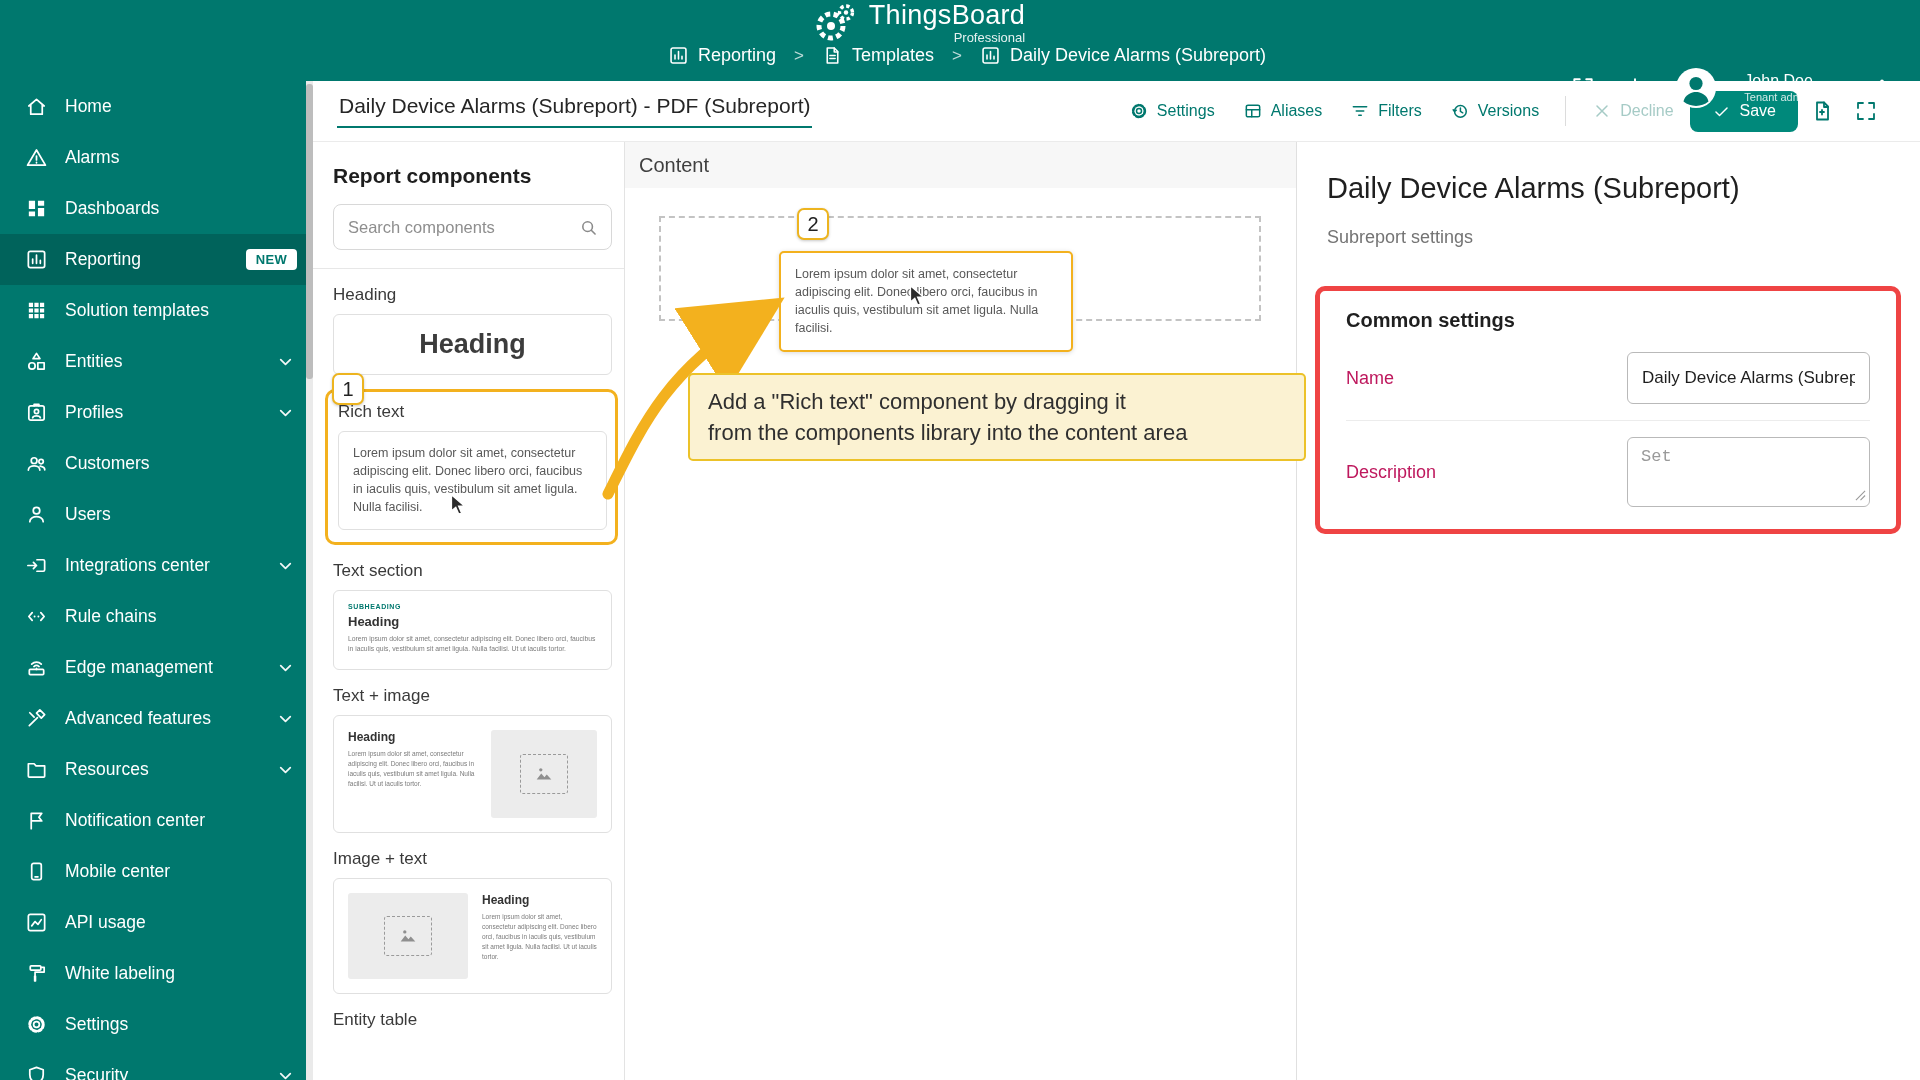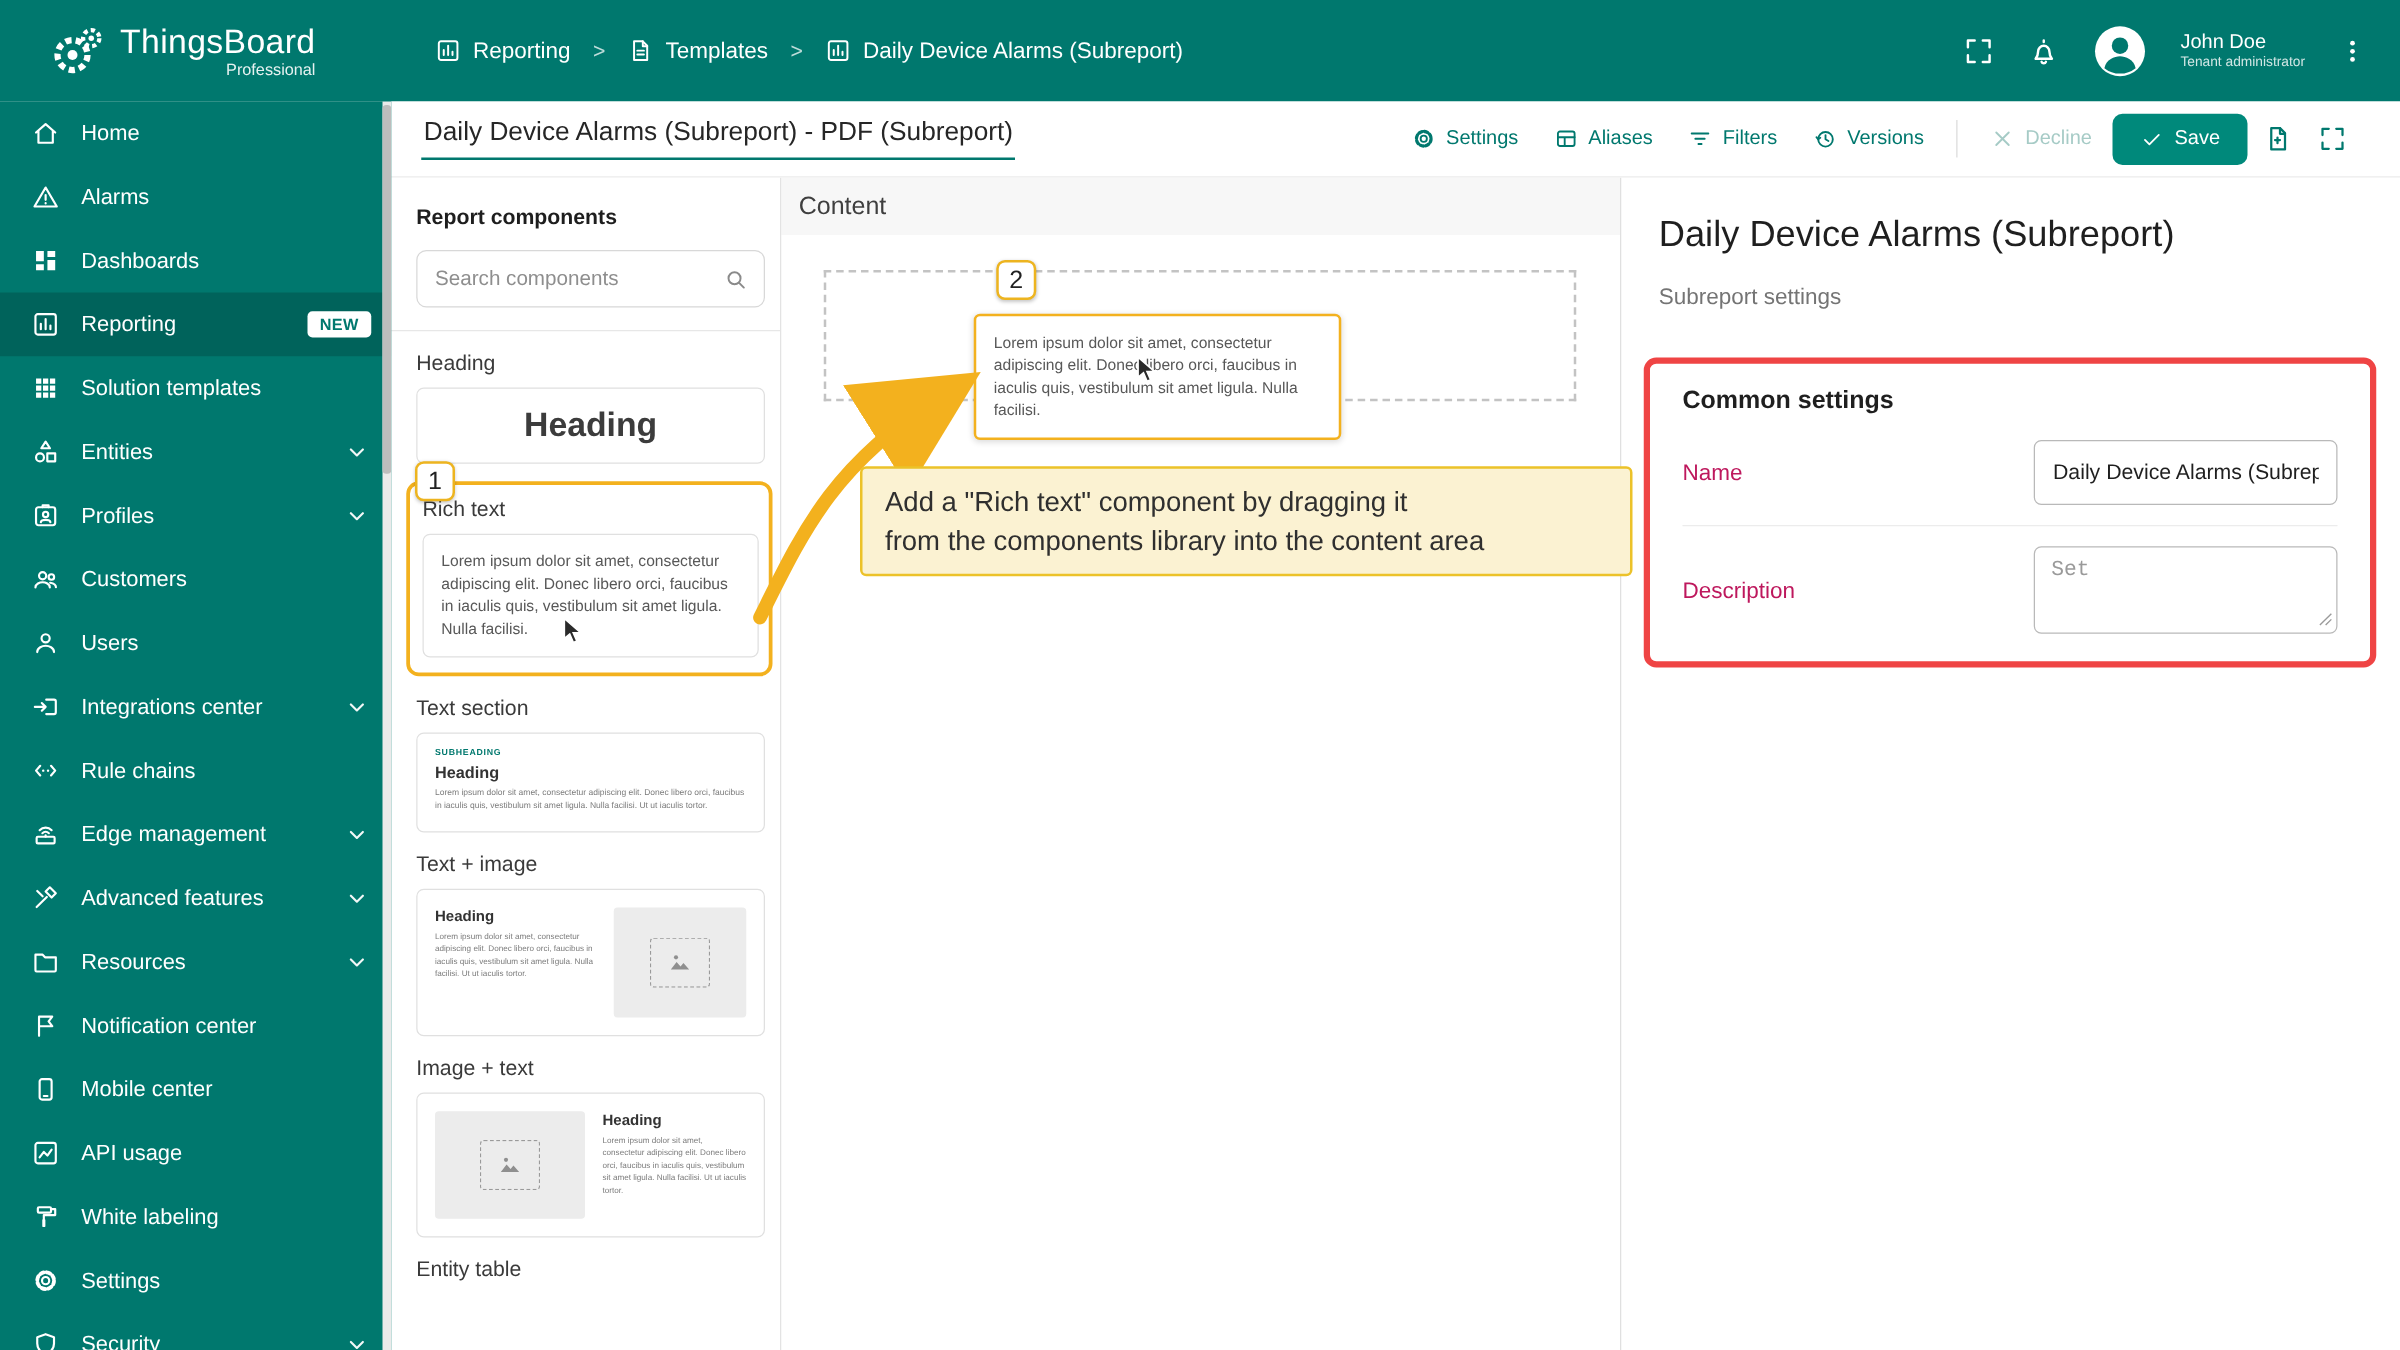--- a/index.html
+++ b/index.html
@@ -6,21 +6,21 @@
   html,body { width:1920px; height:1080px; overflow:hidden; background:#fff;
     font-family:"Liberation Sans", sans-serif; }
   #app { position:relative; width:1920px; height:1080px; overflow:hidden; }
 
   
   svg.ic * { fill:none; stroke:currentColor; stroke-width:1.8; stroke-linecap:round; stroke-linejoin:round; }
   svg.ic .f { fill:currentColor; stroke:none; }
 
   
   .topbar { position:absolute; left:0; top:0; width:1920px; height:81px; background:#00786E;
-    display:flex; align-items:center; padding:0 26px 0 40px; color:#fff; z-index:20; }
+    display:flex; align-items:center; padding:0 26px 0 40px; color:#fff; z-index:20;flex-direction:column; }
   .brand { display:flex; align-items:center; gap:12px; margin-right:96px; }
   .brand-text { display:flex; flex-direction:column; align-items:flex-end; }
   .brand-name { font-size:27px; font-weight:500; letter-spacing:.3px; }
   .brand-sub { font-size:13px; opacity:.9; margin-top:-1px; }
   .breadcrumb { display:flex; align-items:center; gap:18px; font-size:18px; }
   .crumb { display:flex; align-items:center; gap:9px; color:#ffffff; cursor:pointer; }
   .crumb svg { width:21px; height:21px; }
   .bc-sep { color:rgba(255,255,255,.75); font-size:17px; }
   .top-right { margin-left:auto; display:flex; align-items:center; gap:26px; }
   .top-icon-btn { background:none; border:none; color:#fff; cursor:pointer; display:flex; }
@@ -56,21 +56,21 @@
   .save-btn { background:#00897B; color:#fff; padding:11px 22px; border-radius:8px; display:flex;
     align-items:center; gap:9px; font-size:16px; border:none; cursor:pointer; font-family:inherit; }
   .save-btn svg { width:19px; height:19px; }
   .v-div { width:1px; height:30px; background:#dcdcdc; margin:0 10px; }
   .tb-icon-btn { background:none; border:none; color:#00786E; padding:8px; cursor:pointer; display:flex; }
   .tb-icon-btn svg { width:24px; height:24px; }
 
   
   .components-panel { position:absolute; left:313px; top:142px; width:312px; bottom:0; background:#fff;
     border-right:1px solid #e3e3e3; padding:22px 12px 0 20px; overflow:hidden; z-index:5; }
-  .cp-title { font-size:17px; font-weight:600; color:#1e1e1e; }
+  .cp-title { font-size:21px; font-weight:600; color:#1e1e1e; }
   .search-box { margin-top:16px; height:46px; border:1px solid #d8d8d8; border-radius:8px;
     display:flex; align-items:center; padding:0 12px 0 14px; gap:8px; }
   .search-box input { flex:1; border:none; outline:none; font-size:16.5px; color:#333;
     font-family:inherit; background:transparent; min-width:0; }
   .search-box input::placeholder { color:#8e8e8e; }
   .search-box svg { width:21px; height:21px; color:#8a8a8a; flex:none; }
   .cp-divider { border:none; border-top:1px solid #e7e7e7; margin:18px -12px 0 -20px; }
   .sec-label { font-size:17px; color:#3a3a3a; margin:16px 0 9px; }
   .cp-card { border:1px solid #e0e0e0; border-radius:6px; background:#fff; cursor:grab; }
   .heading-card { height:61px; display:flex; align-items:center; justify-content:center; }

